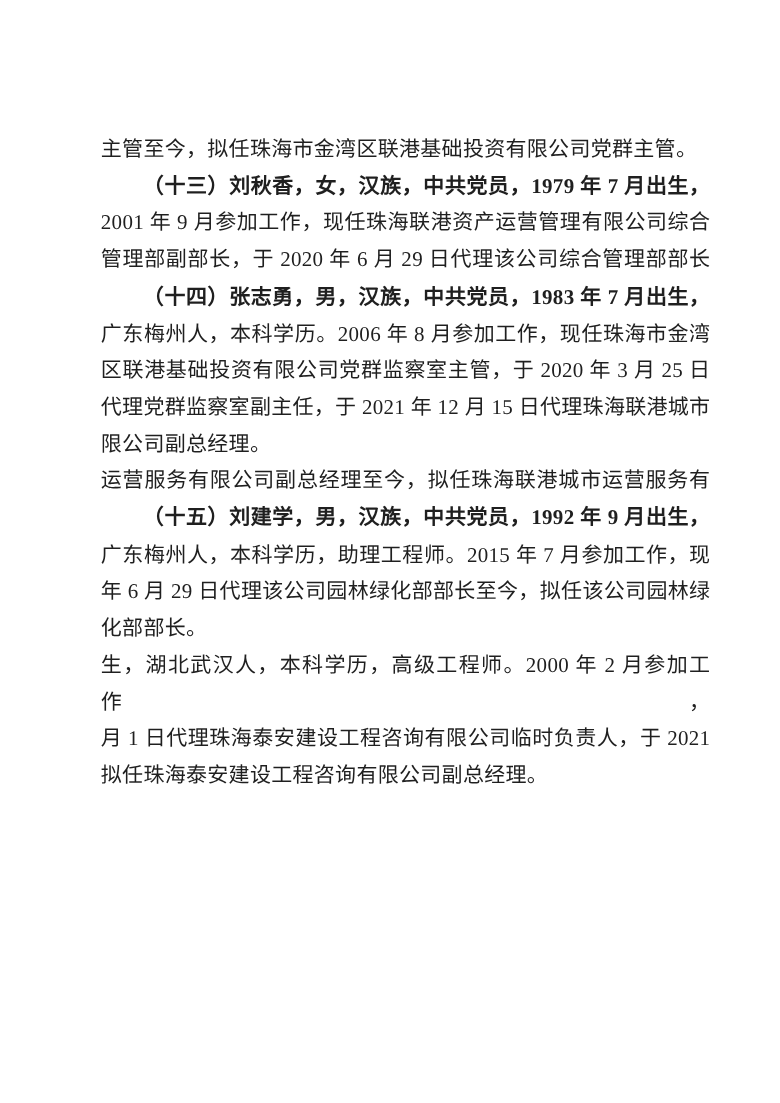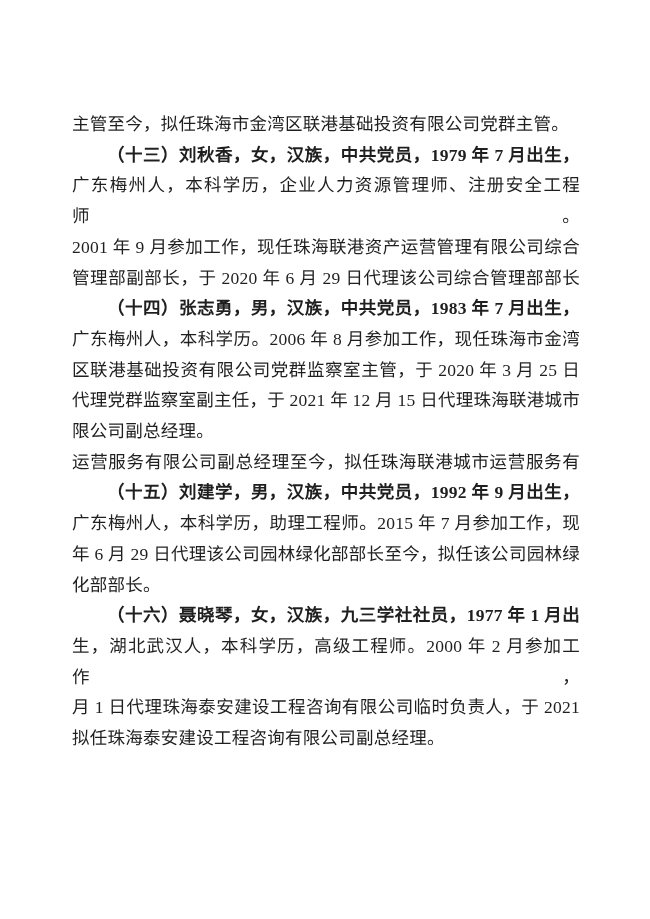--- a/index.html
+++ b/index.html
@@ -9,21 +9,21 @@
   }
   .page {
     position: relative;
     width: 650px;
     height: 919px;
     background: #ffffff;
     overflow: hidden;
   }
   .doc-body {
     position: absolute;
-    left: 72px;
+    left: 84px;
     top: 109px;
     width: 508px;
     color: #1f1f1f;
     font-family: "Liberation Serif", "DejaVu Serif", serif;
     font-size: 17.5px;
     line-height: 30.7px;
     letter-spacing: 0.25px;
   }
   .paragraph {
     margin: 0;
@@ -47,21 +47,20 @@
 
 <div class="page">
   <div class="doc-body">
 
     <div class="paragraph">
       <div class="line last">主管至今，拟任珠海市金湾区联港基础投资有限公司党群主管。</div>
     </div>
 
     <div class="paragraph">
       <div class="line first">（十三）刘秋香，女，汉族，中共党员，1979 年 7 月出生，</div>
-      <div class="line">广东梅州人，本科学历，企业人力资源管理师、注册安全工程师。</div>
       <div class="line">2001 年 9 月参加工作，现任珠海联港资产运营管理有限公司综合</div>
       <div class="line">管理部副部长，于 2020 年 6 月 29 日代理该公司综合管理部部长</div>
     </div>
 
     <div class="paragraph">
       <div class="line first">（十四）张志勇，男，汉族，中共党员，1983 年 7 月出生，</div>
       <div class="line">广东梅州人，本科学历。2006 年 8 月参加工作，现任珠海市金湾</div>
       <div class="line">区联港基础投资有限公司党群监察室主管，于 2020 年 3 月 25 日</div>
       <div class="line">代理党群监察室副主任，于 2021 年 12 月 15 日代理珠海联港城市</div>
       <div class="line last">限公司副总经理。</div>
@@ -69,20 +68,19 @@
     </div>
 
     <div class="paragraph">
       <div class="line first">（十五）刘建学，男，汉族，中共党员，1992 年 9 月出生，</div>
       <div class="line">广东梅州人，本科学历，助理工程师。2015 年 7 月参加工作，现</div>
       <div class="line">年 6 月 29 日代理该公司园林绿化部部长至今，拟任该公司园林绿</div>
       <div class="line last">化部部长。</div>
     </div>
 
     <div class="paragraph">
-      <div class="line first">（十六）聂晓琴，女，汉族，九三学社社员，1977 年 1 月出</div>
       <div class="line">生，湖北武汉人，本科学历，高级工程师。2000 年 2 月参加工作，</div>
       <div class="line">月 1 日代理珠海泰安建设工程咨询有限公司临时负责人，于 2021</div>
       <div class="line last">拟任珠海泰安建设工程咨询有限公司副总经理。</div>
     </div>
 
   </div>
 </div>
 
 </body></html>

